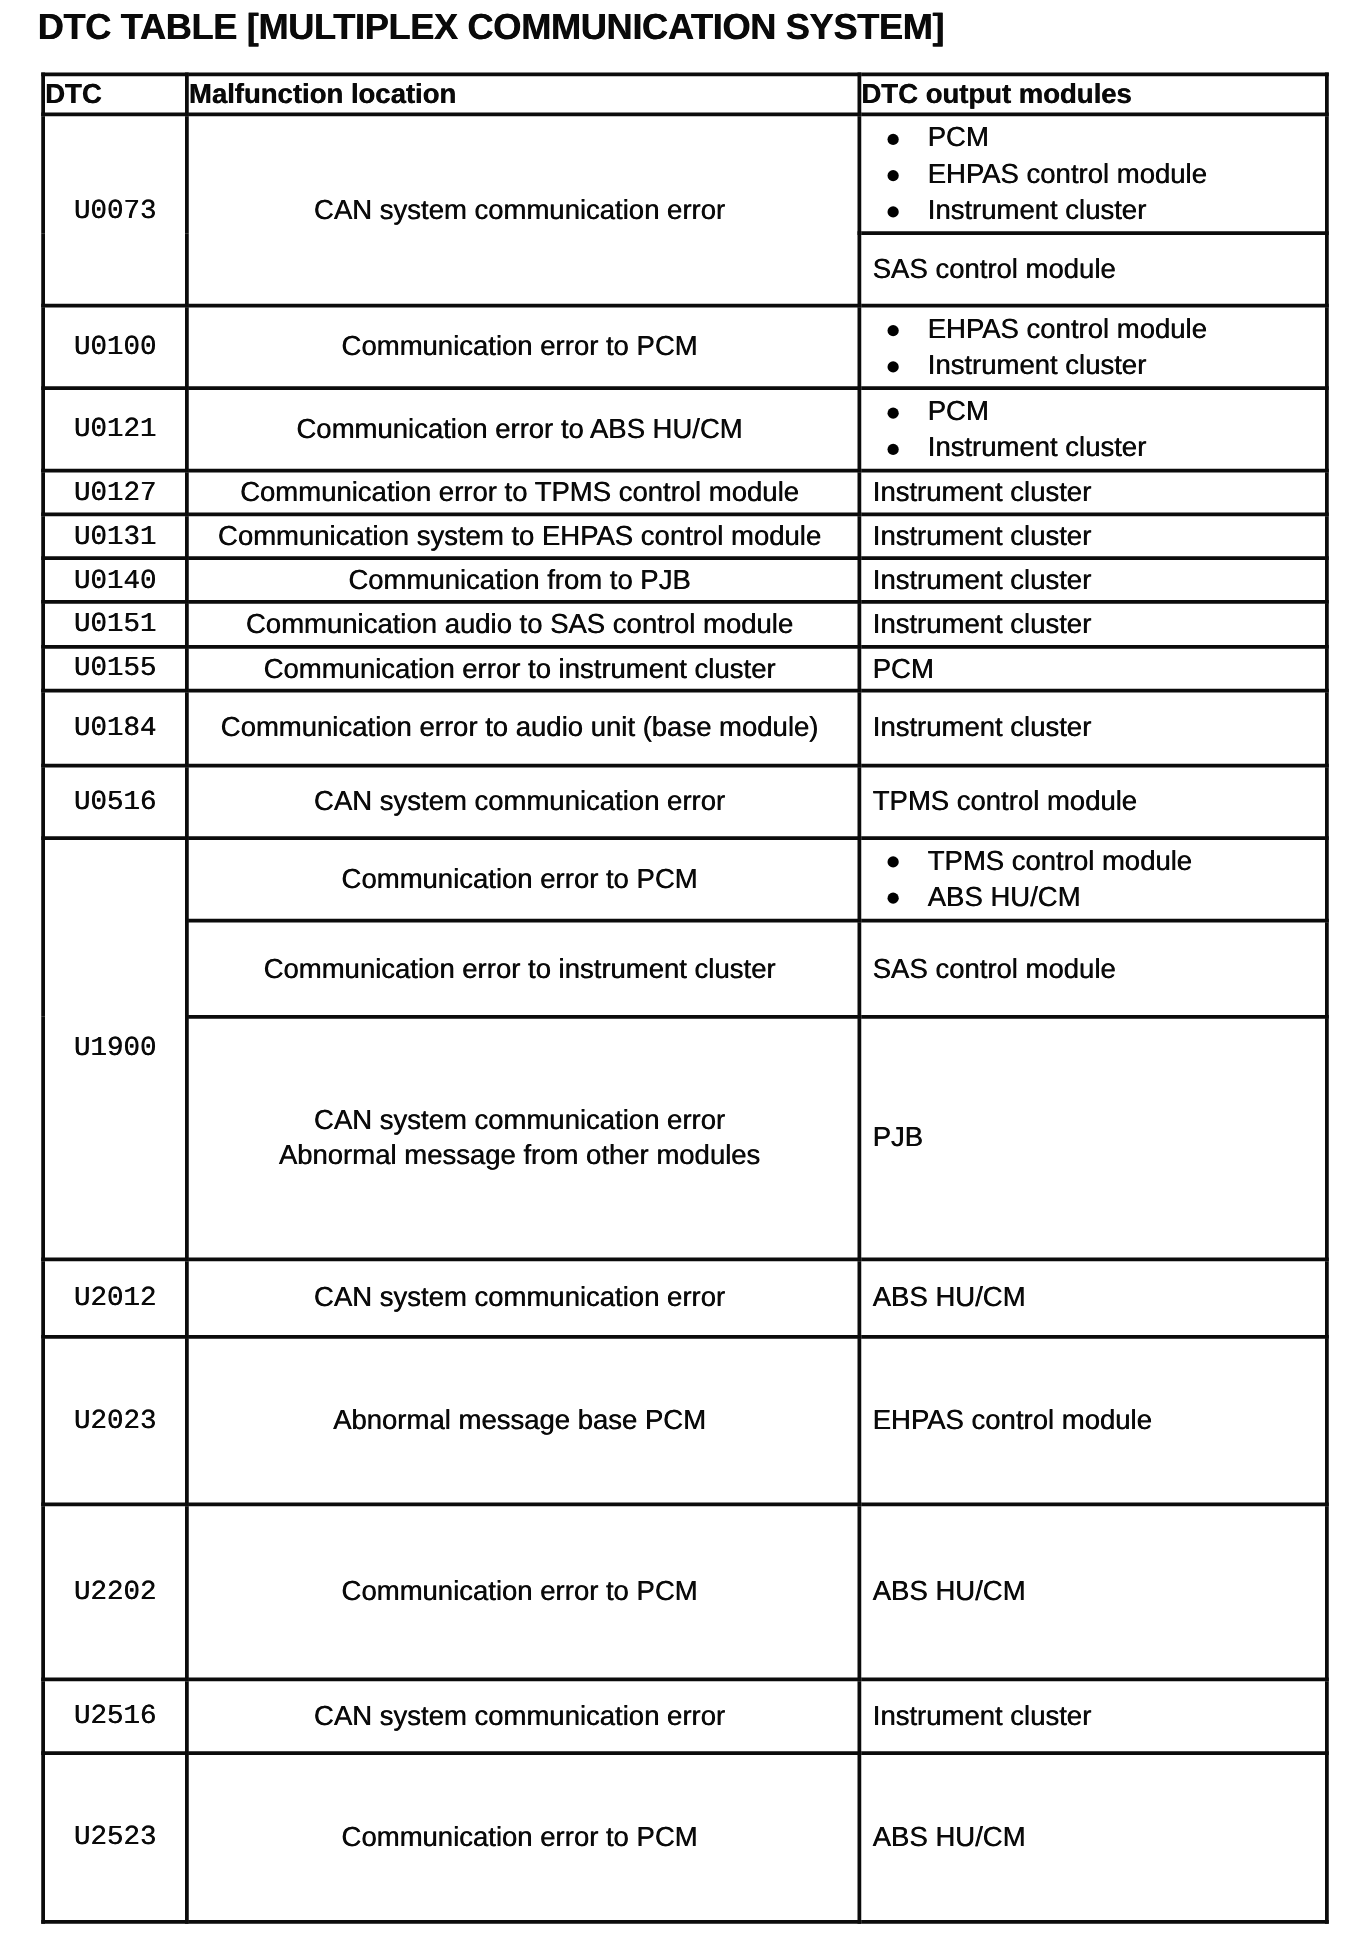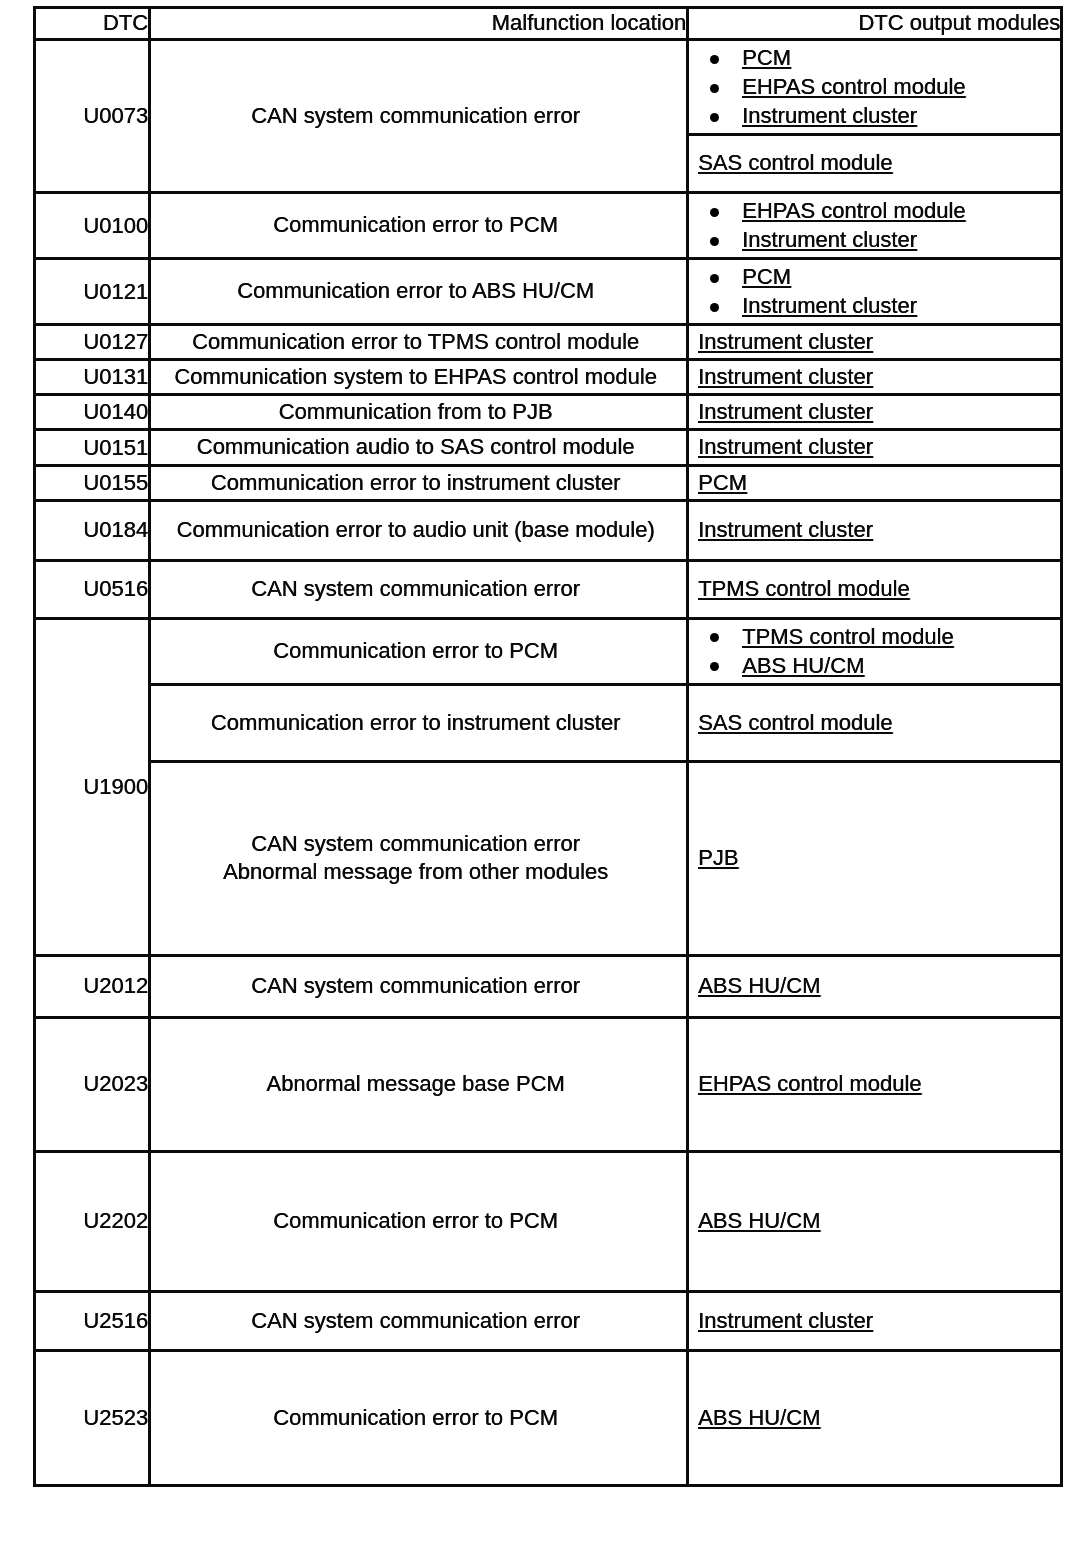--- a/index.html
+++ b/index.html
@@ -36,38 +36,38 @@
   col.c2 { width: 538px; }
   col.c3 { width: 374px; }
   th, td {
     border: 3px solid #0b0b0b;
     font-size: 22px;
     vertical-align: middle;
     background: #ffffff;
     overflow: hidden;
   }
   th {
-    font-weight: normal;
-    text-align: right;
+    font-weight: bold;
+    text-align: left;
     padding: 1px 0 2px 0;
   }
   td.dtc {
-    text-align: right;
+    text-align: center;
     padding: 0;
+    font-family: Liberation Mono, monospace;
   }
   td.mal {
     text-align: center;
     padding: 2px 14px 2px 8px;
     line-height: 1.28;
   }
   td.out {
     text-align: left;
     padding: 2px 6px 2px 9px;
     line-height: 1.28;
-    text-decoration: underline;
   }
   td.out-list {
     padding: 3px 4px;
   }
   .bullets {
     display: flex;
     flex-direction: column;
     justify-content: center;
     height: 100%;
     gap: 1px;
@@ -87,20 +87,21 @@
     margin-right: 23px;
     margin-top: 2px;
   }
   .two-line div { line-height: 1.3; }
 </style>
 </head>
 <body>
 
 <div class="page">
 
+  <h1 class="doc-title">DTC TABLE [MULTIPLEX COMMUNICATION SYSTEM]</h1>
 
   <table class="dtc-table">
     <colgroup>
         <col class="c1">
         <col class="c2">
         <col class="c3">
       </colgroup>
     <thead>
       <tr style="height:30px">
         <th>DTC</th>

